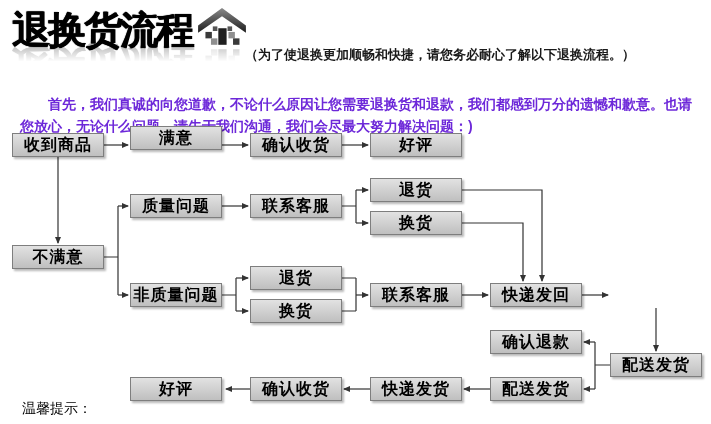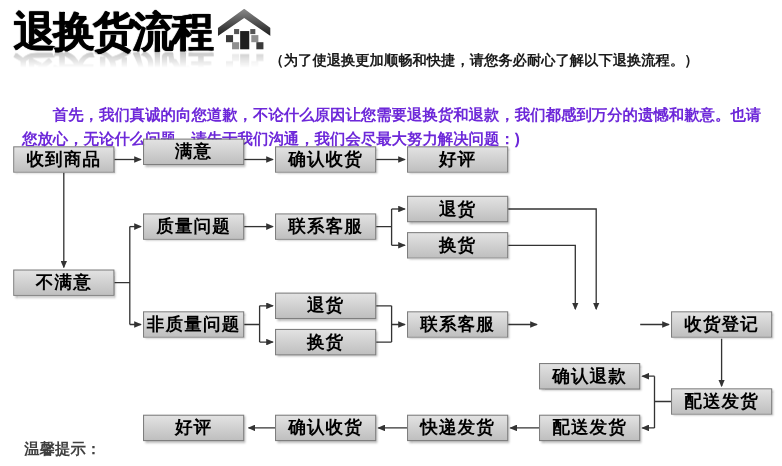--- a/index.html
+++ b/index.html
@@ -21,21 +21,21 @@
   
   .flow{position:absolute;left:0;top:0;width:711px;height:424px;}
   .connectors{position:absolute;left:0;top:0;}
   .node{position:absolute;width:92px;height:24px;box-sizing:border-box;
         border:1px solid #7e7e7e;background:linear-gradient(#e2e2e2,#bfbfbf);
         box-shadow:1.5px 1.5px 2px rgba(0,0,0,0.28);
         display:flex;align-items:center;justify-content:center;
         font-size:16px;font-weight:700;letter-spacing:1px;color:#000;white-space:nowrap;}
 
   
-  .footer-note{position:absolute;left:22px;top:400px;font-size:14px;font-weight:700;color:#404040;text-align:right;}
+  .footer-note{position:absolute;left:22px;top:400px;font-size:14px;font-weight:400;color:#000000;text-align:right;}
 </style>
 </head>
 <body>
 
 <div class="page">
 
   <div class="brand">
     <div class="brand-title">退换货流程</div>
     <svg class="brand-icon" viewBox="0 0 52 50">
       <defs>
@@ -103,21 +103,21 @@
     <div class="node" style="left:130px;top:194px">质量问题</div>
     <div class="node" style="left:250px;top:194px">联系客服</div>
     <div class="node" style="left:370px;top:178px">退货</div>
     <div class="node" style="left:370px;top:211px">换货</div>
 
     <div class="node" style="left:12px;top:245px">不满意</div>
     <div class="node" style="left:130px;top:283px">非质量问题</div>
     <div class="node" style="left:250px;top:266px">退货</div>
     <div class="node" style="left:250px;top:299px">换货</div>
     <div class="node" style="left:370px;top:283px">联系客服</div>
-    <div class="node" style="left:610px;top:283px">收货登记</div>
+    <div class="node" style="left:490px;top:283px">快递发回</div>
 
     <div class="node" style="left:490px;top:330px">确认退款</div>
     <div class="node" style="left:610px;top:353px">配送发货</div>
     <div class="node" style="left:490px;top:377px">配送发货</div>
     <div class="node" style="left:370px;top:377px">快递发货</div>
     <div class="node" style="left:250px;top:377px">确认收货</div>
     <div class="node" style="left:130px;top:377px">好评</div>
   </div>
 
   <div class="footer-note">温馨提示：</div>

